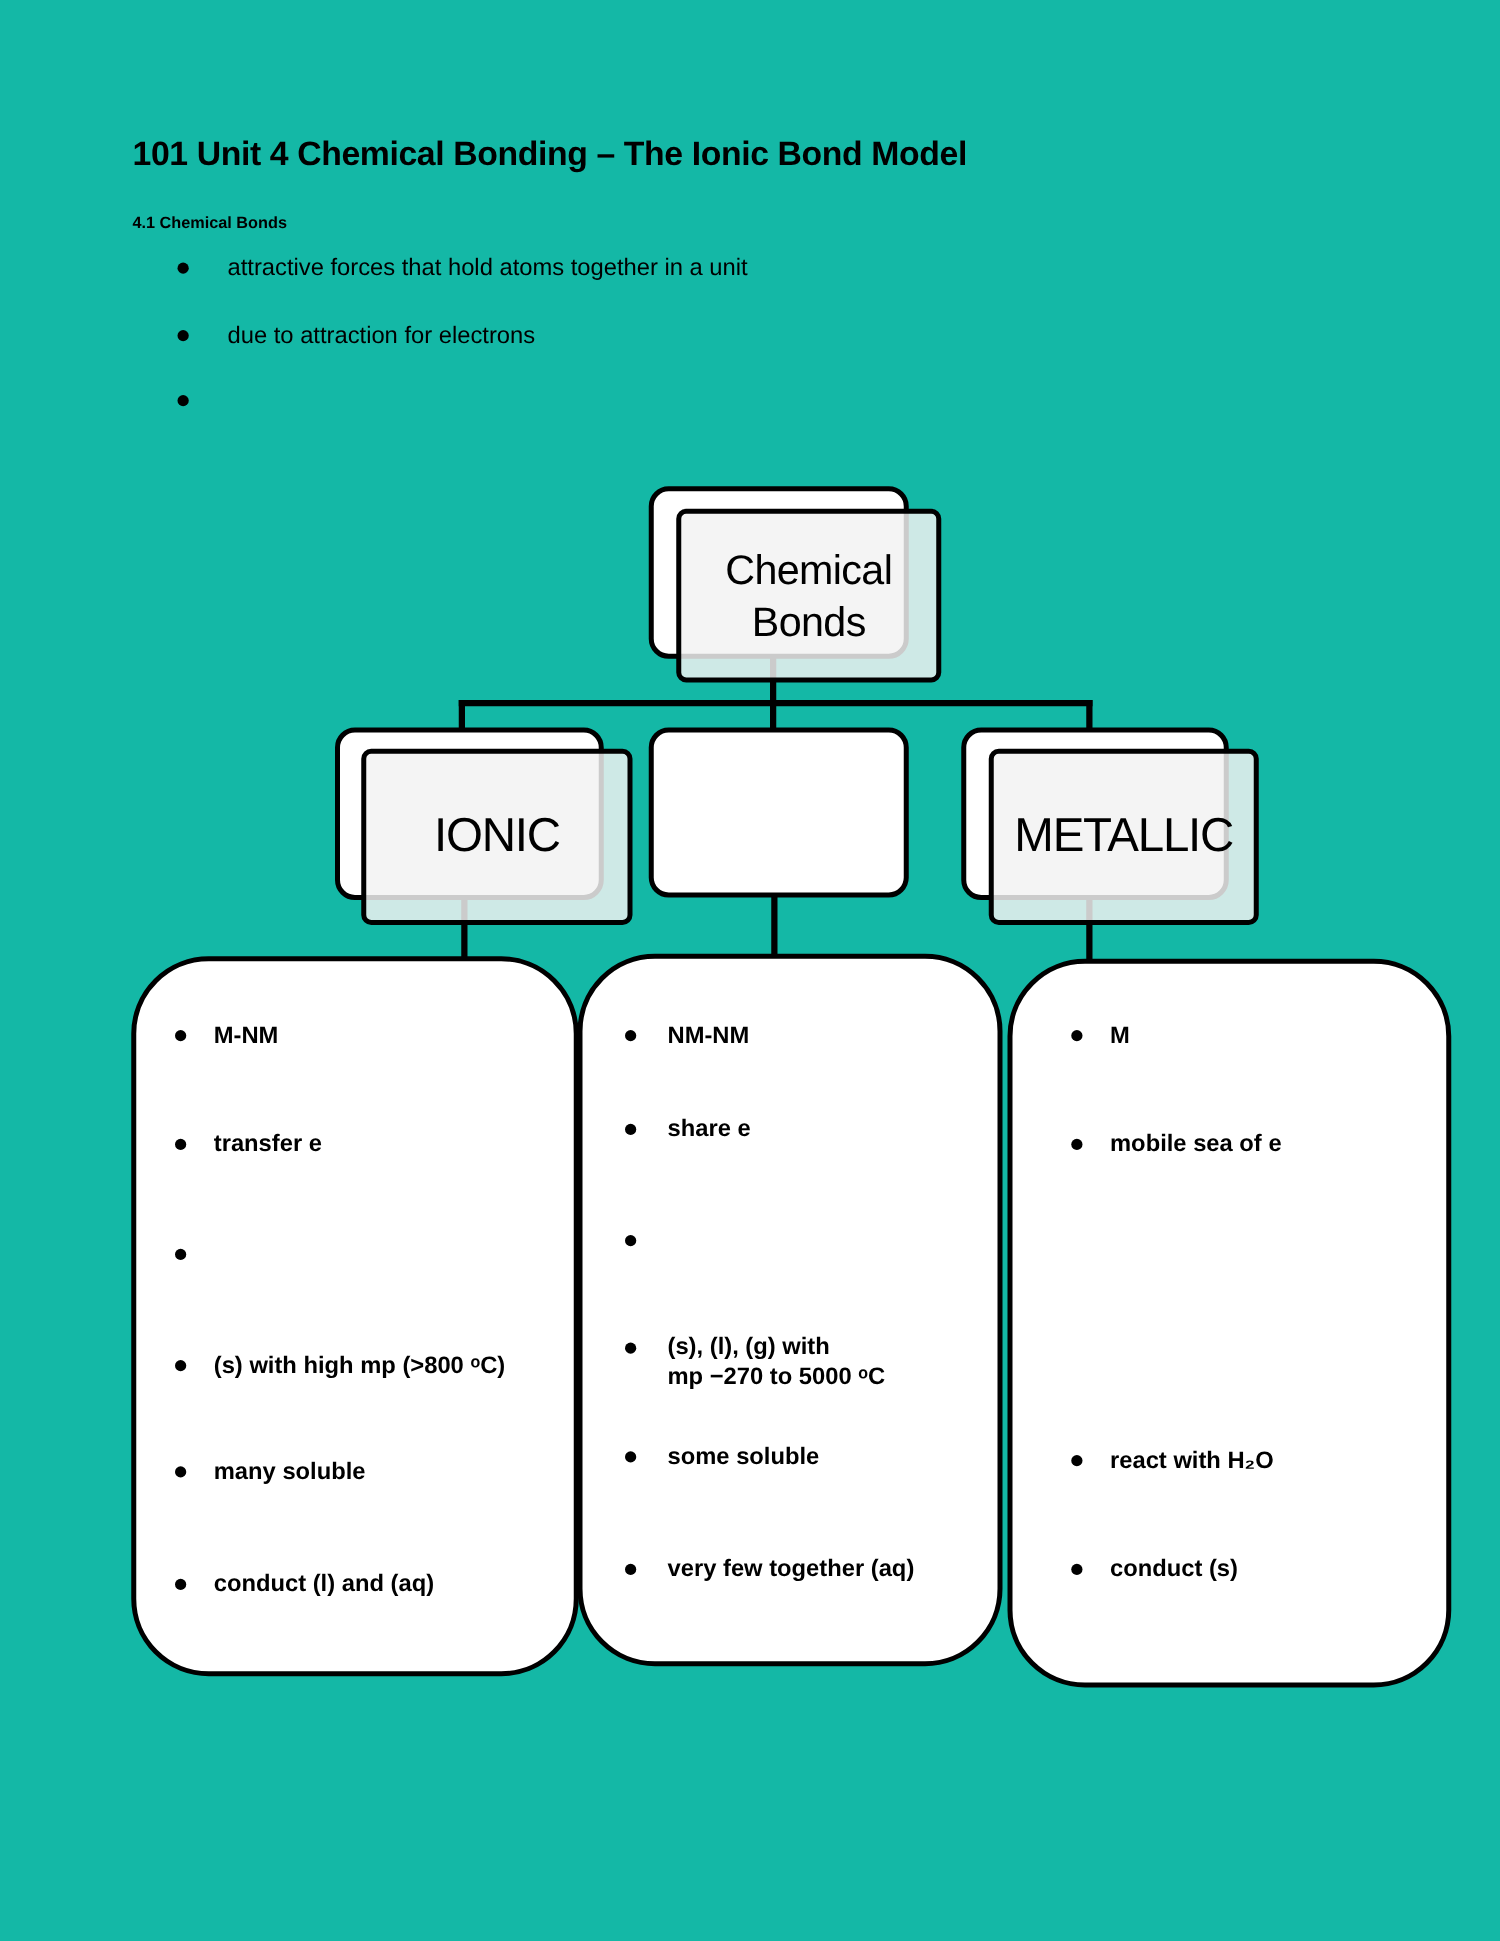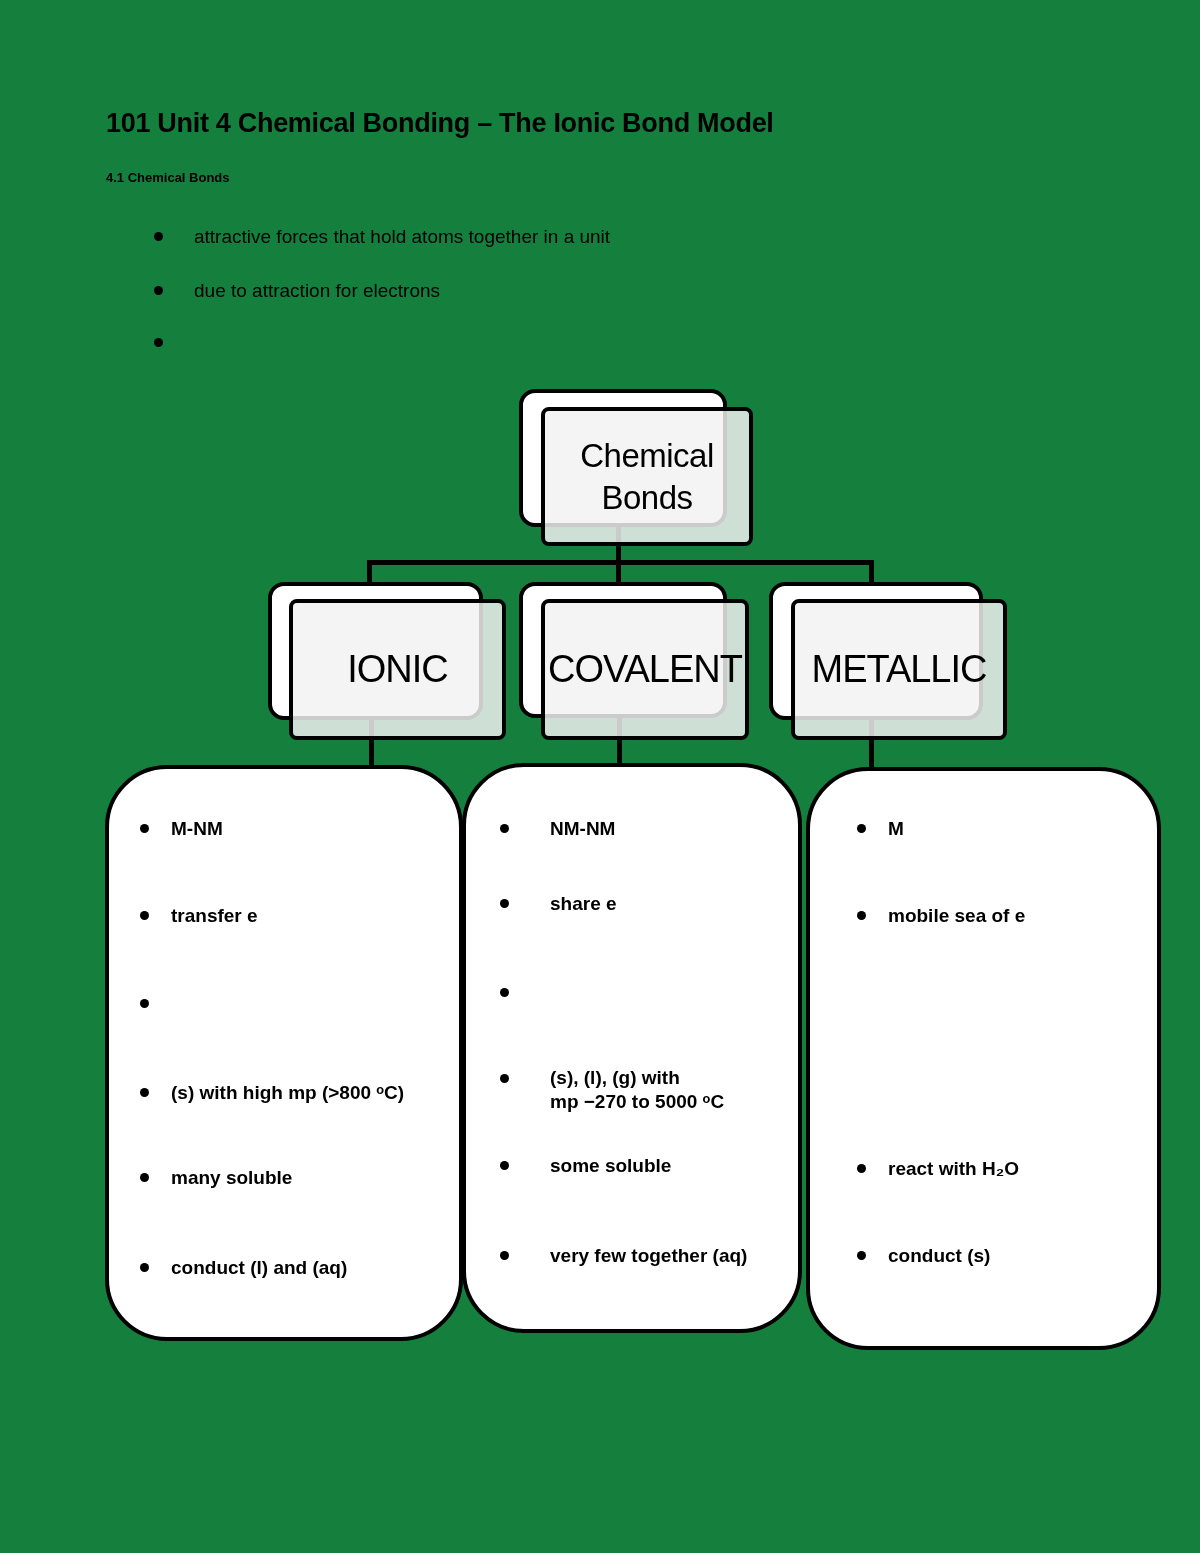--- a/index.html
+++ b/index.html
@@ -1,52 +1,52 @@
 <!DOCTYPE html>
 <html><head>
 <meta charset="utf-8">
 <style>
   html,body{margin:0;padding:0;background:#fff;}
   .page{
-    position:relative;width:1200px;height:1553px;background:#15803d;
+    position:relative;width:1200px;height:1553px;background:#14b8a6;
     font-family:"Liberation Sans","DejaVu Sans",sans-serif;color:#000;overflow:hidden;
   }
   
   .title{
     position:absolute;left:106px;top:108px;width:1000px;
     font-size:27px;font-weight:700;letter-spacing:-0.3px;margin:0;
   }
   .section-heading{
     position:absolute;left:106px;top:170px;width:600px;
     font-size:13px;font-weight:700;margin:0;
   }
   .bullet{position:absolute;display:flex;align-items:flex-start;font-size:19px;line-height:25px;}
   .bullet .dot{width:9px;height:9px;border-radius:50%;background:#000;margin-top:8px;flex:none;}
-  .top-bullet{left:154px;font-weight:400;margin-top:22px;}
+  .top-bullet{left:142px;font-weight:400;}
   .top-bullet .txt{margin-left:31px;}
   
   .line{position:absolute;background:#000;z-index:1;}
   
   .back-box{
     position:absolute;background:#ffffff;border:4px solid #000;border-radius:16px;z-index:2;
   }
   .front-box{
     position:absolute;background:rgba(242,242,242,0.84);border:4.5px solid #000;border-radius:8px;z-index:3;
     display:flex;align-items:center;justify-content:center;text-align:center;
   }
   .node-label{font-size:38px;font-weight:400;letter-spacing:-1px;white-space:pre-line;line-height:1.25;}
   .root-label{font-size:33px;letter-spacing:-0.5px;}
   
   .container{
     position:absolute;background:#ffffff;border:4.5px solid #000;border-radius:62px;z-index:2;
   }
   .c-bullet{font-weight:700;z-index:4;}
   .c-bullet .txt{white-space:pre-line;}
   .col1{left:140px;}  .col1 .txt{margin-left:22px;}
-  .col2{left:500px;}  .col2 .txt{margin-left:41px;}
+  .col2{left:500px;}  .col2 .txt{margin-left:25px;}
   .col3{left:857px;}  .col3 .txt{margin-left:22px;}
 </style>
 </head>
 <body>
 
 <div class="page">
 
   <h1 class="title">101 Unit 4 Chemical Bonding – The Ionic Bond Model</h1>
   <h2 class="section-heading">4.1 Chemical Bonds</h2>
 
@@ -76,23 +76,20 @@
     <span class="node-label root-label">Chemical
 Bonds</span>
   </div>
 
   <div class="back-box" style="left:268px;top:582px;width:207px;height:130px"></div>
   <div class="front-box" style="left:289px;top:599px;width:209px;height:133px">
     <span class="node-label">IONIC</span>
   </div>
 
   <div class="back-box" style="left:519px;top:582px;width:200px;height:128px"></div>
-  <div class="front-box" style="left:541px;top:599px;width:200px;height:133px">
-    <span class="node-label">COVALENT</span>
-  </div>
 
   <div class="back-box" style="left:769px;top:582px;width:206px;height:130px"></div>
   <div class="front-box" style="left:791px;top:599px;width:208px;height:133px">
     <span class="node-label">METALLIC</span>
   </div>
 
   <div class="container" style="left:105px;top:765px;width:350px;height:568px"></div>
   <div class="container" style="left:462px;top:763px;width:332px;height:562px"></div>
   <div class="container" style="left:806px;top:767px;width:347px;height:575px"></div>
 

